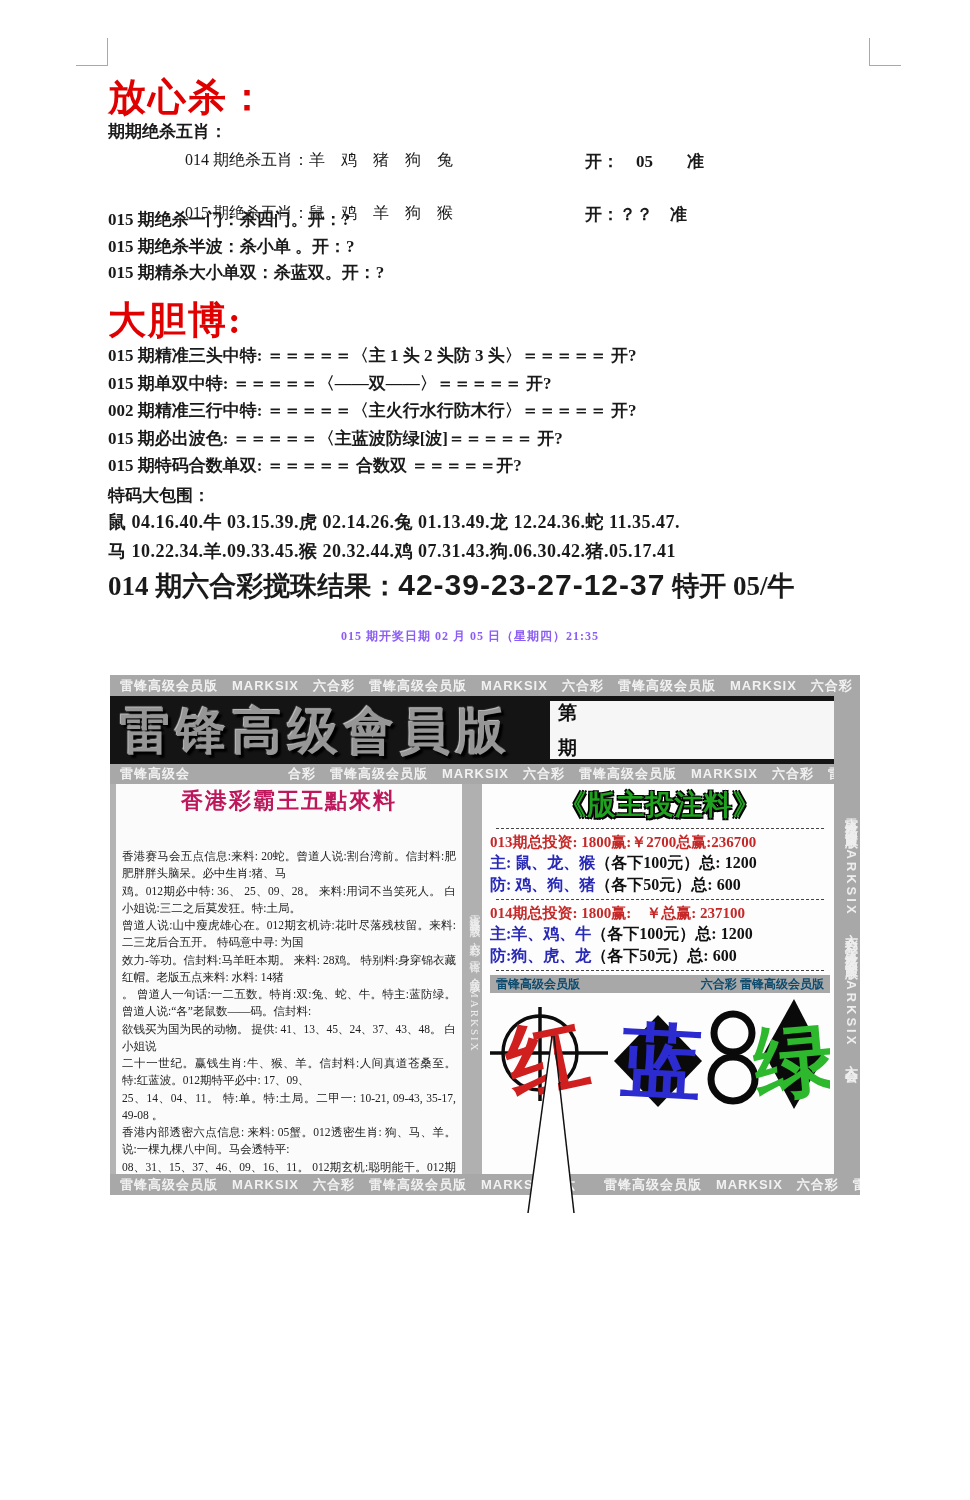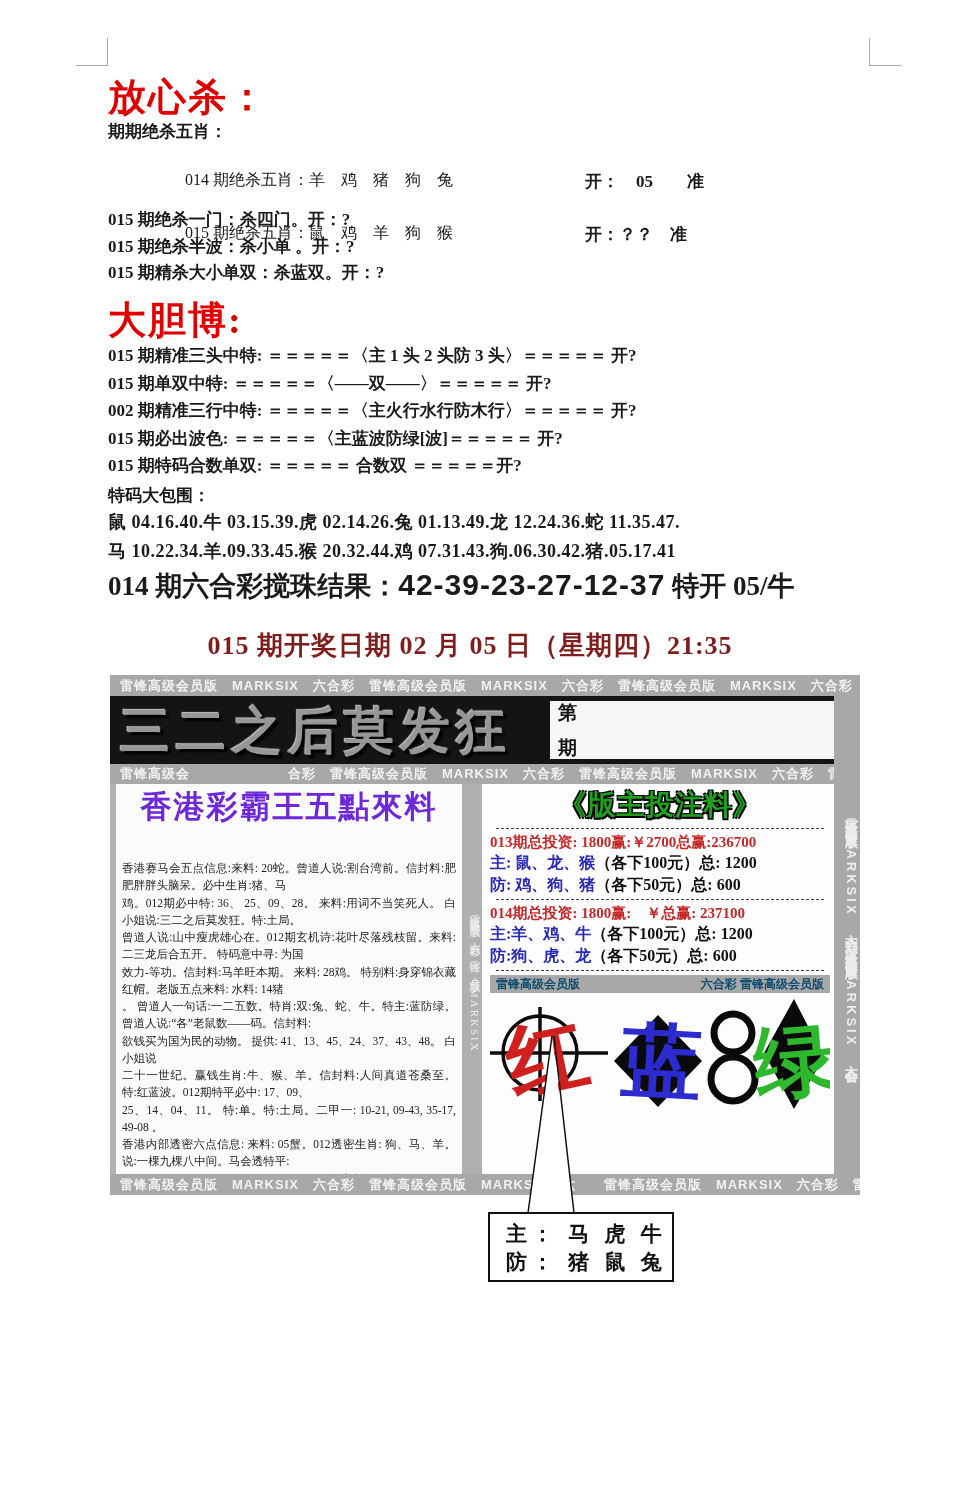--- a/index.html
+++ b/index.html
@@ -10,35 +10,35 @@
   .crop{background:#a9a9a9;}
   
   .h-red{font-size:38px;font-weight:bold;color:#e00000;letter-spacing:2px;}
   .line{font-size:17px;font-weight:bold;white-space:nowrap;}
   .wuxiao{position:relative;width:760px;}
   .wuxiao .lab{padding-left:77px;}
   .wuxiao .open{position:absolute;left:477px;top:0;}
   .baowei-line{font-size:18px;font-weight:bold;white-space:nowrap;letter-spacing:.5px;}
   .result{font-size:27px;font-weight:bold;white-space:nowrap;}
   .result .nums{font-family:"Liberation Sans","DejaVu Sans",sans-serif;font-size:30px;letter-spacing:1px;}
-  .date-red{font-size:26px;font-weight:bold;color:#7f1d1d;text-align:center;width:700px;letter-spacing:1px;}
+  .date-red{font-size:12px;font-weight:bold;color:#8b5cf6;text-align:center;width:700px;letter-spacing:1px;}
   
   #scan{left:110px;top:675px;width:750px;height:520px;background:#b3b3b3;}
   .strip{background:#a8a8a8;color:#f2f2f2;font-family:"Liberation Sans","DejaVu Sans",sans-serif;
          font-size:13px;font-weight:bold;line-height:21px;white-space:nowrap;overflow:hidden;
          letter-spacing:1px;padding-left:10px;}
   #masthead{height:68px;background:#141414;position:relative;overflow:hidden;}
   #masthead .big{position:absolute;left:10px;top:2px;font-size:50px;font-weight:bold;color:#969696;
                  letter-spacing:6px;text-shadow:3px 3px 2px #000,-1px -1px 1px #c9c9c9;white-space:nowrap;}
   #issue-box{position:absolute;left:440px;top:5px;width:288px;height:58px;background:#f6f6f6;
              display:flex;flex-direction:column;justify-content:space-between;padding:2px 0 2px 8px;box-sizing:border-box;}
   #issue-box .ch{font-size:19px;font-weight:bold;color:#111;line-height:1;}
   #scan-body{display:flex;height:390px;background:#fcfcfc;margin-right:26px;margin-left:6px;overflow:hidden;}
   #left-col{width:346px;background:#fbfbfb;padding:2px 6px 0 6px;box-sizing:border-box;overflow:hidden;}
-  #left-col .title{color:#6d28d9;font-size:31px;font-weight:bold;text-align:center;letter-spacing:2px;white-space:nowrap;}
+  #left-col .title{color:#be185d;font-size:22px;font-weight:bold;text-align:center;letter-spacing:2px;white-space:nowrap;}
   #left-col .body{font-size:11.5px;line-height:1.5;color:#222;white-space:pre-line;text-align:justify;margin-top:32px;}
   #col-divider{width:20px;background:#b0b0b0;color:#efefef;writing-mode:vertical-rl;font-size:11px;
                letter-spacing:2px;overflow:hidden;text-align:center;}
   #right-col{flex:1;background:#fdfdfd;padding:2px 4px 0 8px;box-sizing:border-box;position:relative;overflow:hidden;}
   #right-col .title{color:#1fa01f;font-size:28px;font-weight:bold;text-align:center;letter-spacing:1px;white-space:nowrap;
         text-shadow:1.5px 1.5px 0 #000,-1.5px -1.5px 0 #000,1.5px -1.5px 0 #000,-1.5px 1.5px 0 #000;}
   .dash{border-top:1.5px dashed #444;margin:4px 6px;}
   .invest{color:#c62828;font-size:15px;font-weight:bold;white-space:nowrap;margin-top:2px;}
   .bet-line{font-size:16px;font-weight:bold;white-space:nowrap;line-height:1.35;}
   .bet-line .zb{color:#2929b8;}
@@ -62,21 +62,21 @@
 <div id="page">
 
   <div class="abs crop" style="left:107px;top:38px;width:1px;height:28px;"></div>
   <div class="abs crop" style="left:76px;top:65px;width:32px;height:1px;"></div>
   <div class="abs crop" style="left:869px;top:38px;width:1px;height:28px;"></div>
   <div class="abs crop" style="left:869px;top:65px;width:32px;height:1px;"></div>
 
   <div class="abs h-red" style="left:108px;top:72px;">放心杀：</div>
   <div class="abs line" style="left:108px;top:120px;">期期绝杀五肖：</div>
 
-  <div class="abs wuxiao" style="left:108px;top:150px;margin-top:20px;">
+  <div class="abs wuxiao" style="left:108px;top:150px;">
     <span class="lab">014 期绝杀五肖：羊　鸡　猪　狗　兔</span>
     <span class="line open">开：　05　　准</span>
   </div>
   <div class="abs wuxiao" style="left:108px;top:182px;">
     <span class="lab">015 期绝杀五肖：鼠　鸡　羊　狗　猴</span>
     <span class="line open">开：？？　准</span>
   </div>
 
   <div class="abs line" style="left:108px;top:208px;">015 期绝杀一门：杀四门。开：?</div>
   <div class="abs line" style="left:108px;top:235px;">015 期绝杀半波：杀小单 。开：?</div>
@@ -97,21 +97,21 @@
     <span>014 期六合彩搅珠结果：</span><span class="nums">42-39-23-27-12-37</span><span> 特开 05/牛</span>
   </div>
 
   <div class="abs date-red" style="left:120px;top:628px;">015 期开奖日期 02 月 05 日（星期四）21:35</div>
 
   <div id="scan" class="abs">
 
     <div class="strip" style="height:21px;">雷锋高级会员版　MARKSIX　六合彩　雷锋高级会员版　MARKSIX　六合彩　雷锋高级会员版　MARKSIX　六合彩　雷锋高级</div>
 
     <div id="masthead">
-      <span class="big">三二之后莫发狂</span>
+      <span class="big">雷锋高级會員版</span>
       <div id="issue-box">
         <span class="ch">第</span>
         <span class="ch">期</span>
       </div>
     </div>
 
     <div class="strip" style="height:20px;line-height:19px;">雷锋高级会　　　　　　　合彩　雷锋高级会员版　MARKSIX　六合彩　雷锋高级会员版　MARKSIX　六合彩　雷锋</div>
 
     <div id="scan-body">
       <div id="left-col">
@@ -185,18 +185,14 @@
 
     <div id="rail-right" class="abs">雷锋高级會員版 MARKSIX 六合彩 雷锋高级会员版 MARKSIX 六合会</div>
   </div>
 
   <svg id="callout-svg" class="abs">
     <polygon points="552,1036 528,1213 574,1213" fill="#ffffff"></polygon>
     <line x1="552" y1="1036" x2="528" y2="1213" stroke="#111" stroke-width="1.5"></line>
     <line x1="554" y1="1036" x2="574" y2="1213" stroke="#111" stroke-width="1.5"></line>
   </svg>
 
-  <div id="callout-box" class="abs">
-    <div class="cl">主： 马 虎 牛</div>
-    <div class="cl">防： 猪 鼠 兔</div>
-  </div>
 
 </div>
 
 </body></html>

